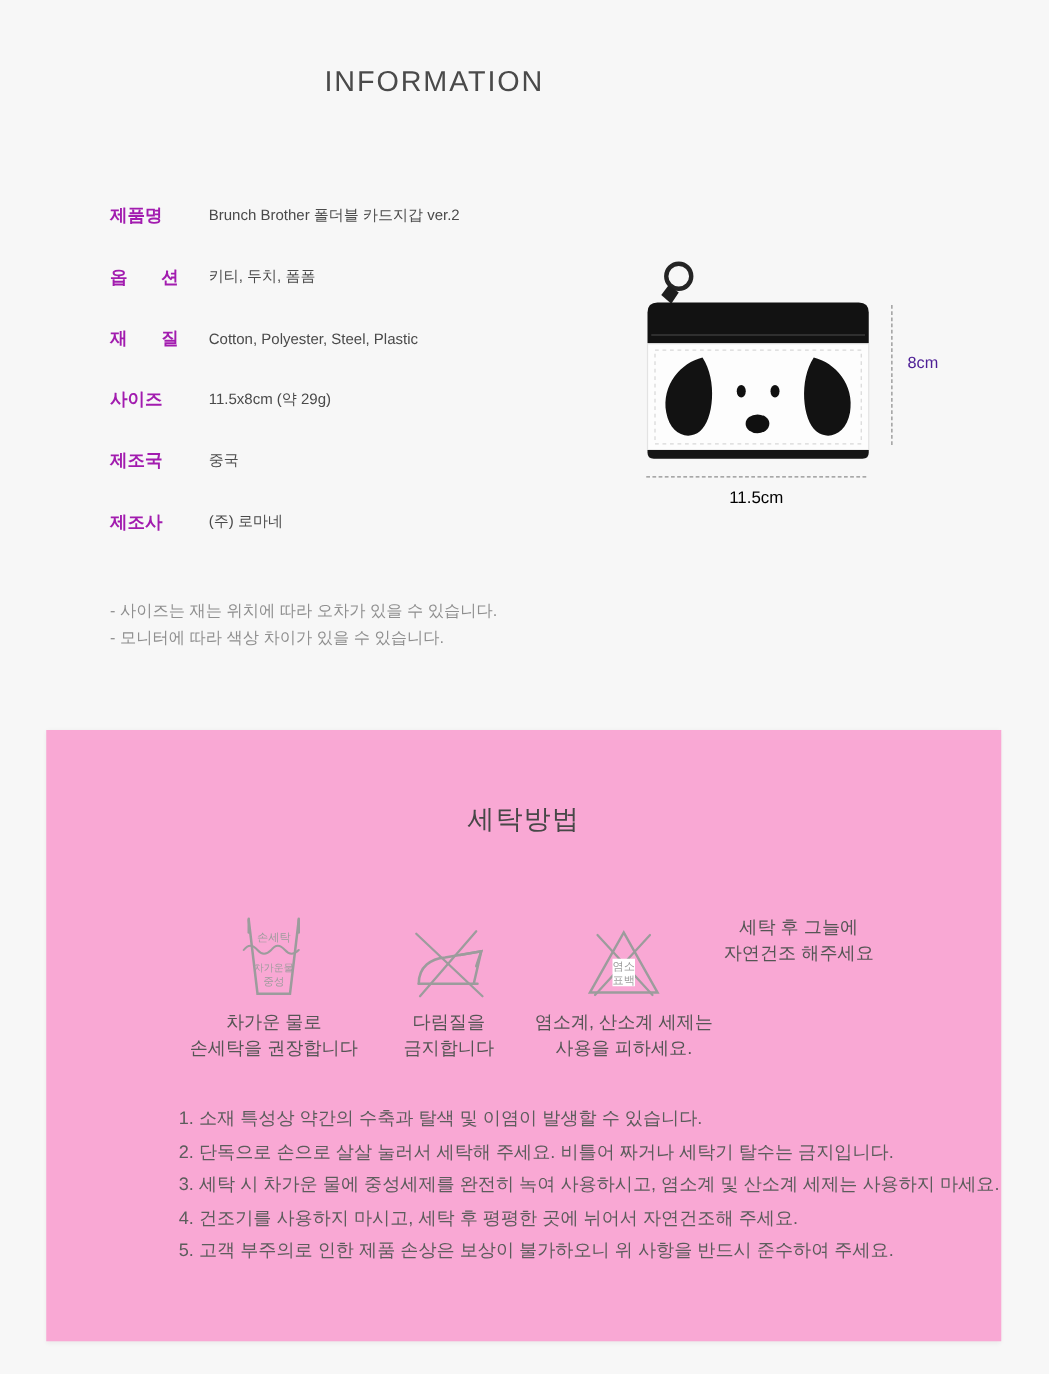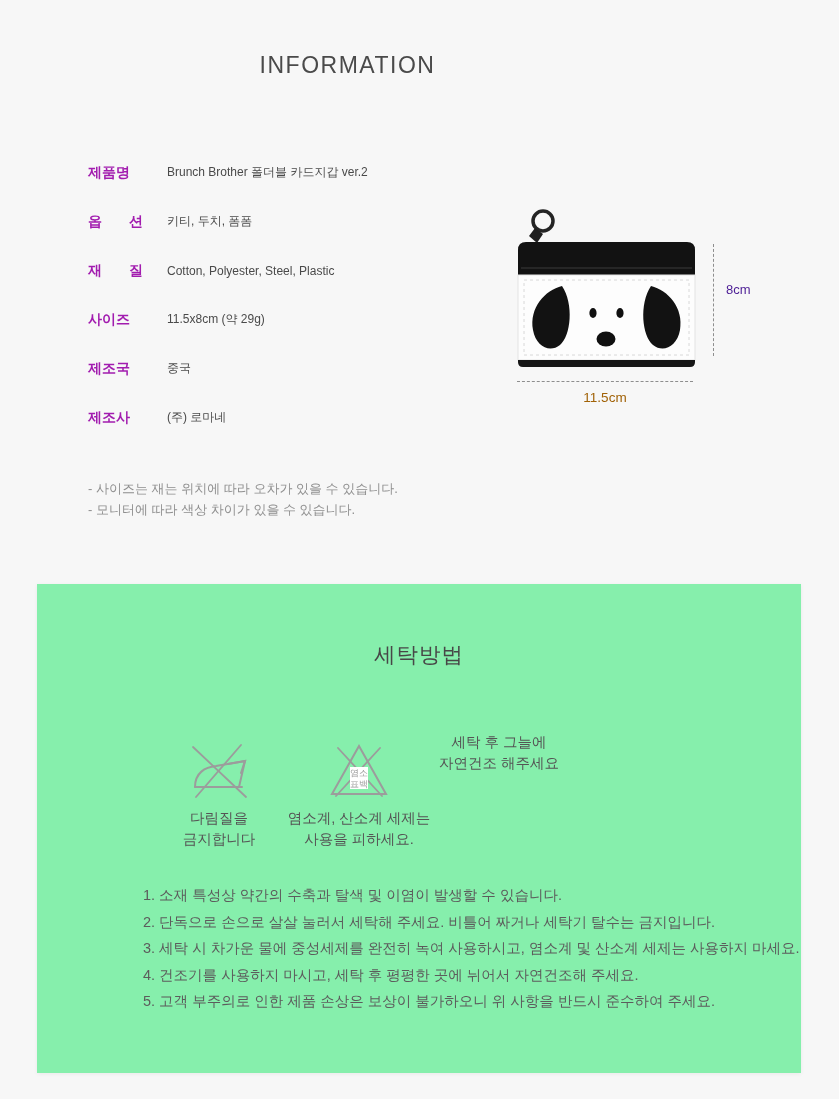--- a/index.html
+++ b/index.html
@@ -27,26 +27,26 @@
   }
   .info-value { font-size: 12px; color: #4a4a4a; margin-left: 24px; white-space: nowrap; }
   .notes { position: absolute; left: 88px; top: 479px; font-size: 13px; line-height: 20.5px; color: #8f8f8f; }
 
   
   .figure { position: absolute; left: 505px; top: 196px; width: 270px; height: 230px; }
   .pouch-svg { position: absolute; left: 0; top: 0; }
   .dim-v { position: absolute; left: 208px; top: 48px; height: 112px; width: 0; border-left: 1px dashed #8e8e8e; }
   .dim-v-label { position: absolute; left: 221px; top: 86px; font-size: 13px; color: #4c1d95; }
   .dim-h { position: absolute; left: 12px; top: 185px; width: 176px; height: 0; border-top: 1px dashed #8e8e8e; }
-  .dim-h-label { position: absolute; left: 12px; top: 194px; width: 176px; text-align: center; font-size: 13.5px; color: #a16207; }
+  .dim-h-label { position: absolute; left: 12px; top: 194px; width: 176px; text-align: center; font-size: 13.5px; color: #000000; }
 
   
   .care-box {
     position: absolute; left: 37px; top: 584px; width: 764px; height: 489px;
-    background: #86efac;
+    background: #f9a8d4;
     box-shadow: 0 1px 4px rgba(0,0,0,0.06);
   }
   .care-title {
     padding-top: 56px; text-align: center;
     font-size: 21.5px; font-weight: 500; letter-spacing: 1px; color: #474747;
   }
   .icons-row { margin: 58px 0 0 112px; width: 560px; display: flex; }
   .icon-col { width: 140px; display: flex; flex-direction: column; align-items: center; }
   .icon-box { height: 76px; display: flex; align-items: flex-end; justify-content: center; }
   .icon-caption { margin-top: 5px; font-size: 14.5px; line-height: 21px; color: #555; text-align: center; white-space: nowrap; }
@@ -114,20 +114,37 @@
     <div>- 모니터에 따라 색상 차이가 있을 수 있습니다.</div>
   </div>
 </div>
 
 <div class="care-box">
 
   <h2 class="care-title">세탁방법</h2>
 
   <div class="icons-row">
 
+    <div class="icon-col">
+      <div class="icon-box">
+        <svg class="care-icon" width="60" height="74" viewBox="0 0 60 74">
+          <path d="M10 7 L17 66 L43 66 L50 7"></path>
+          <line x1="10" y1="6" x2="10" y2="17"></line>
+          <line x1="50" y1="6" x2="50" y2="17"></line>
+          <path d="M6 31 q5 -7 11 0 q5 6 11 0 q5 -7 11 0 q5 6 11 0" stroke-width="1.6"></path>
+          <text x="30" y="24" text-anchor="middle" font-size="9">손세탁</text>
+          <text x="30" y="48" text-anchor="middle" font-size="8">차가운물</text>
+          <text x="30" y="59" text-anchor="middle" font-size="8.5">중성</text>
+        </svg>
+      </div>
+      <div class="icon-caption">
+        <div>차가운 물로</div>
+        <div>손세탁을 권장합니다</div>
+      </div>
+    </div>
 
     <div class="icon-col">
       <div class="icon-box">
         <svg class="care-icon" width="72" height="64" viewBox="0 0 72 64">
           <path d="M12 48 L59 48"></path>
           <path d="M12 48 C12 34 22 28 33 27 L62 22 L56 48"></path>
           <path d="M45 25 L62 22 L58 34"></path>
           <line x1="10" y1="8" x2="63" y2="58" stroke-width="1.8"></line>
           <line x1="58" y1="6" x2="13" y2="58" stroke-width="1.8"></line>
         </svg>

